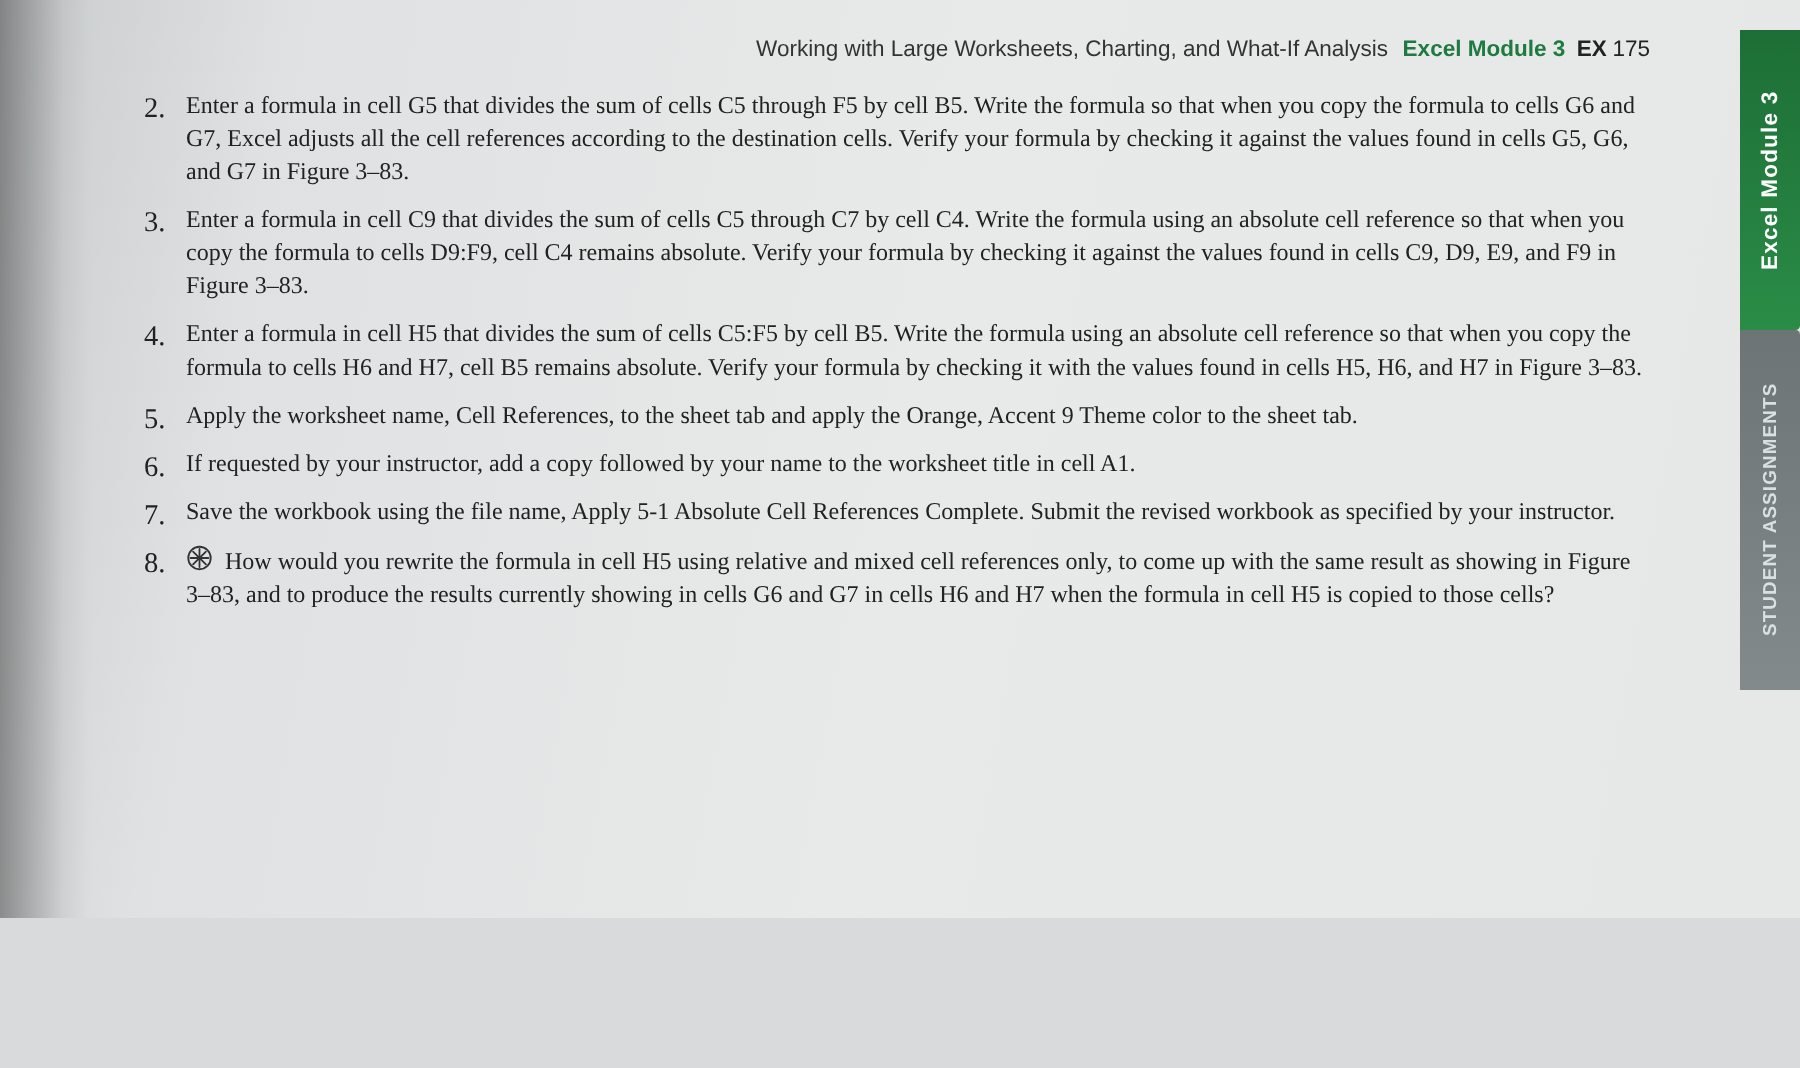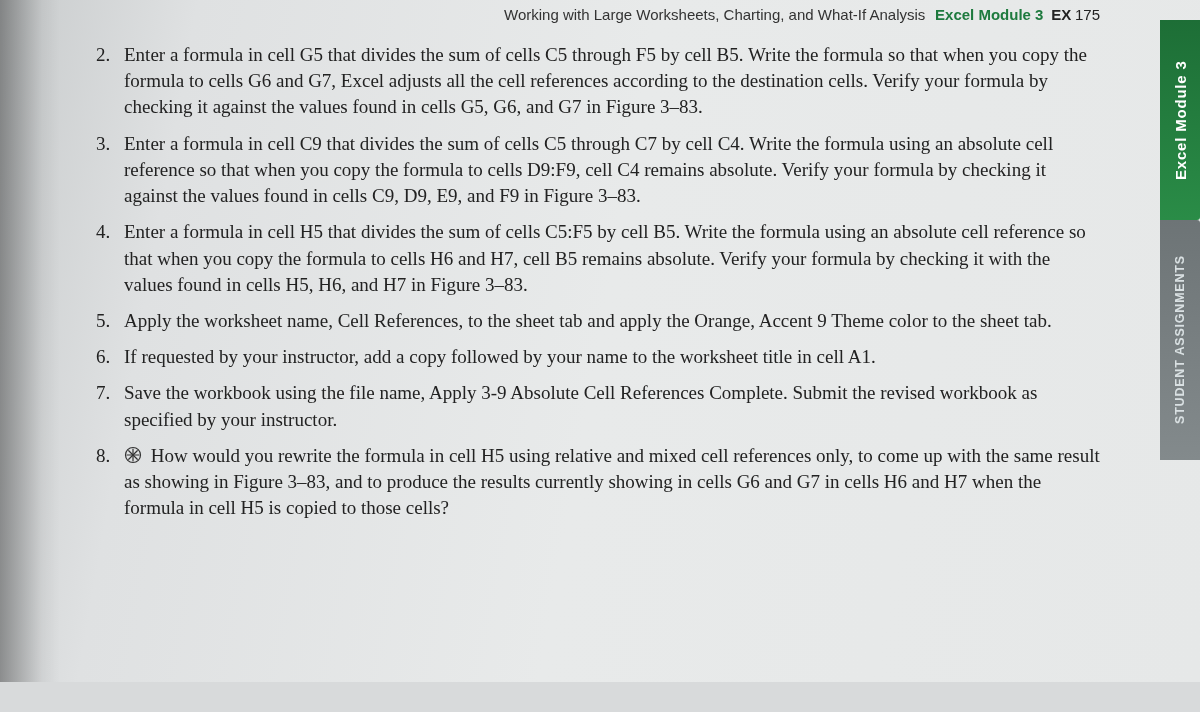--- a/index.html
+++ b/index.html
@@ -8,24 +8,24 @@
     font-family: Georgia, 'Times New Roman', serif;
     background: #d8dadb;
     width: 1200px;
     height: 712px;
     overflow: hidden;
     position: relative;
   }
   .page {
     background: linear-gradient(100deg, #c8cbcc 0%, #dfe1e2 15%, #e8eaea 50%, #e6e8e8 100%);
     width: 1200px;
-    height: 682px;
+    height: 612px;
     position: relative;
     box-sizing: border-box;
-    padding: 6px 40px 20px 96px;
+    padding: 24px 40px 20px 96px;
   }
   .spine-shadow {
     position: absolute;
     left: 0; top: 0; bottom: 0;
     width: 60px;
     background: linear-gradient(90deg, rgba(0,0,0,0.35), rgba(0,0,0,0.05) 70%, transparent);
     pointer-events: none;
   }
   .header-line {
     text-align: right;
@@ -40,21 +40,21 @@
   .header-num { color: #222; font-family: Arial, Helvetica, sans-serif; }
 
   ol.instructions {
     margin: 0 60px 0 0;
     padding: 0 0 0 28px;
     list-style: none;
     counter-reset: item 1;
   }
   ol.instructions > li {
     counter-increment: item;
-    font-size: 19px;
+    font-size: 16px;
     line-height: 1.38;
     color: #222;
     margin-bottom: 10px;
     position: relative;
     padding-left: 0;
   }
   ol.instructions > li::before {
     content: counter(item) ".";
     position: absolute;
     left: -28px;
@@ -118,21 +118,21 @@
     <span class="header-ex">EX</span>
     <span class="header-num">175</span>
   </div>
 
   <ol class="instructions">
     <li><span>Enter a formula in cell G5 that divides the sum of cells C5 through F5 by cell B5. Write the formula so that when you copy the formula to cells G6 and G7, Excel adjusts all the cell references according to the destination cells. Verify your formula by checking it against the values found in cells G5, G6, and G7 in Figure 3–83.</span></li>
     <li><span>Enter a formula in cell C9 that divides the sum of cells C5 through C7 by cell C4. Write the formula using an absolute cell reference so that when you copy the formula to cells D9:F9, cell C4 remains absolute. Verify your formula by checking it against the values found in cells C9, D9, E9, and F9 in Figure 3–83.</span></li>
     <li><span>Enter a formula in cell H5 that divides the sum of cells C5:F5 by cell B5. Write the formula using an absolute cell reference so that when you copy the formula to cells H6 and H7, cell B5 remains absolute. Verify your formula by checking it with the values found in cells H5, H6, and H7 in Figure 3–83.</span></li>
     <li><span>Apply the worksheet name, Cell References, to the sheet tab and apply the Orange, Accent 9 Theme color to the sheet tab.</span></li>
     <li><span>If requested by your instructor, add a copy followed by your name to the worksheet title in cell A1.</span></li>
-    <li><span>Save the workbook using the file name, Apply 3-9 Absolute Cell References Complete. Submit the revised workbook as specified by your instructor.</span></li>
+    <li><span>Save the workbook using the file name, Apply 5-1 Absolute Cell References Complete. Submit the revised workbook as specified by your instructor.</span></li>
     <li>
       <span class="critical-icon">
         <svg viewBox="0 0 24 24" width="18" height="18">
           <circle cx="12" cy="12" r="10" fill="none" stroke="#333" stroke-width="1.6"></circle>
           <g stroke="#333" stroke-width="1.6" stroke-linecap="round">
             <line x1="12" y1="4" x2="12" y2="20"></line>
             <line x1="4" y1="12" x2="20" y2="12"></line>
             <line x1="6.3" y1="6.3" x2="17.7" y2="17.7"></line>
             <line x1="17.7" y1="6.3" x2="6.3" y2="17.7"></line>
           </g>

